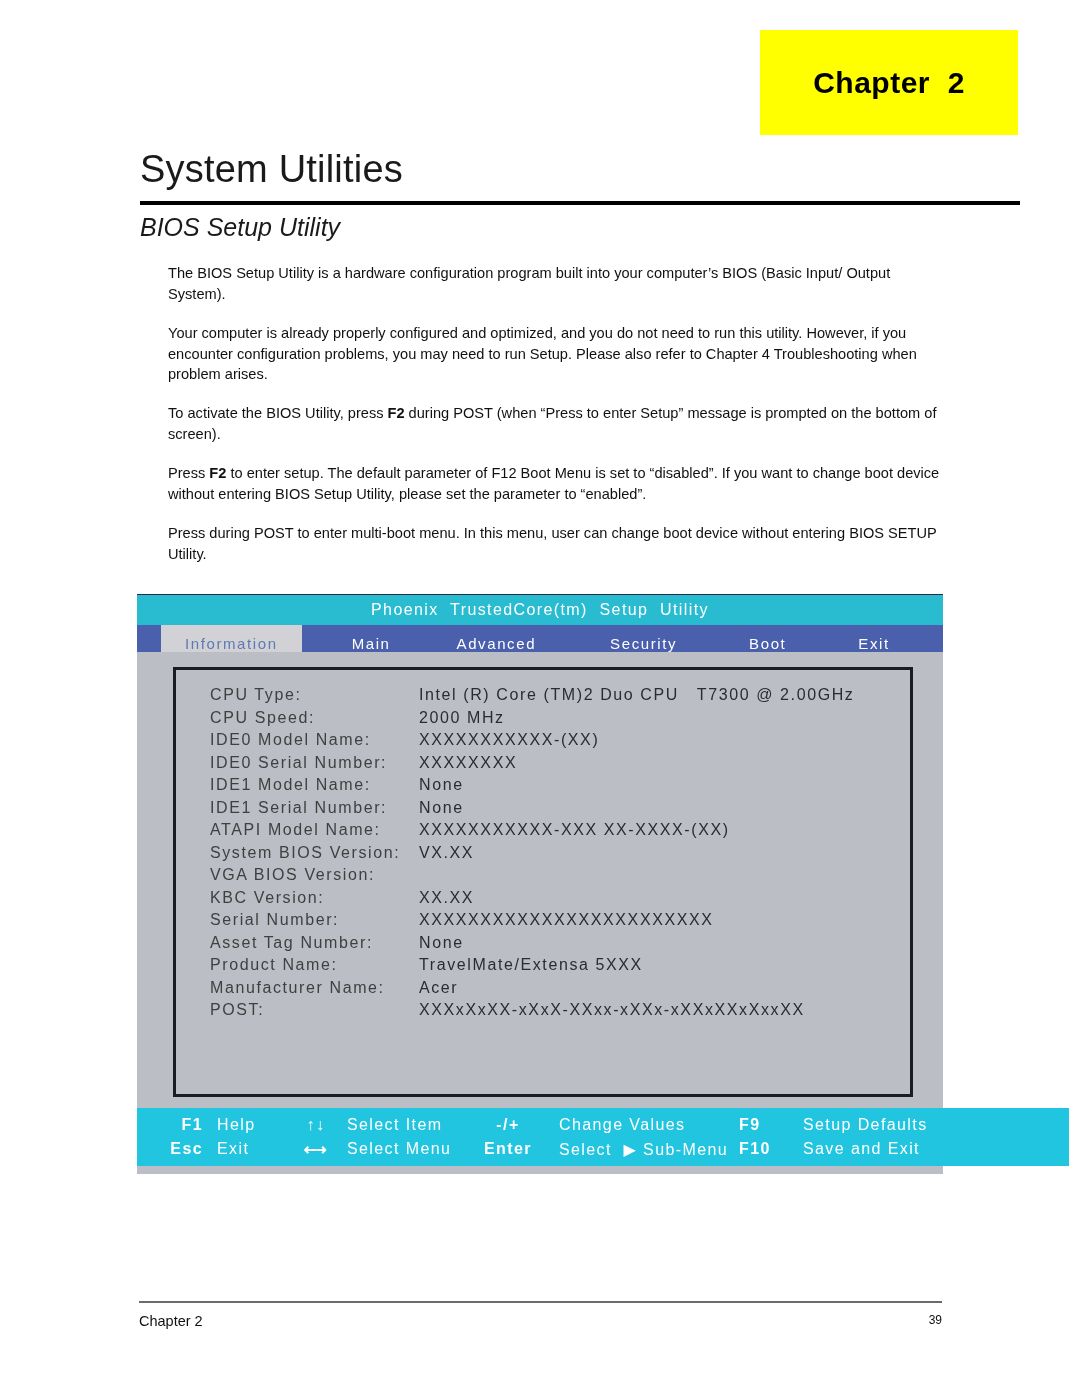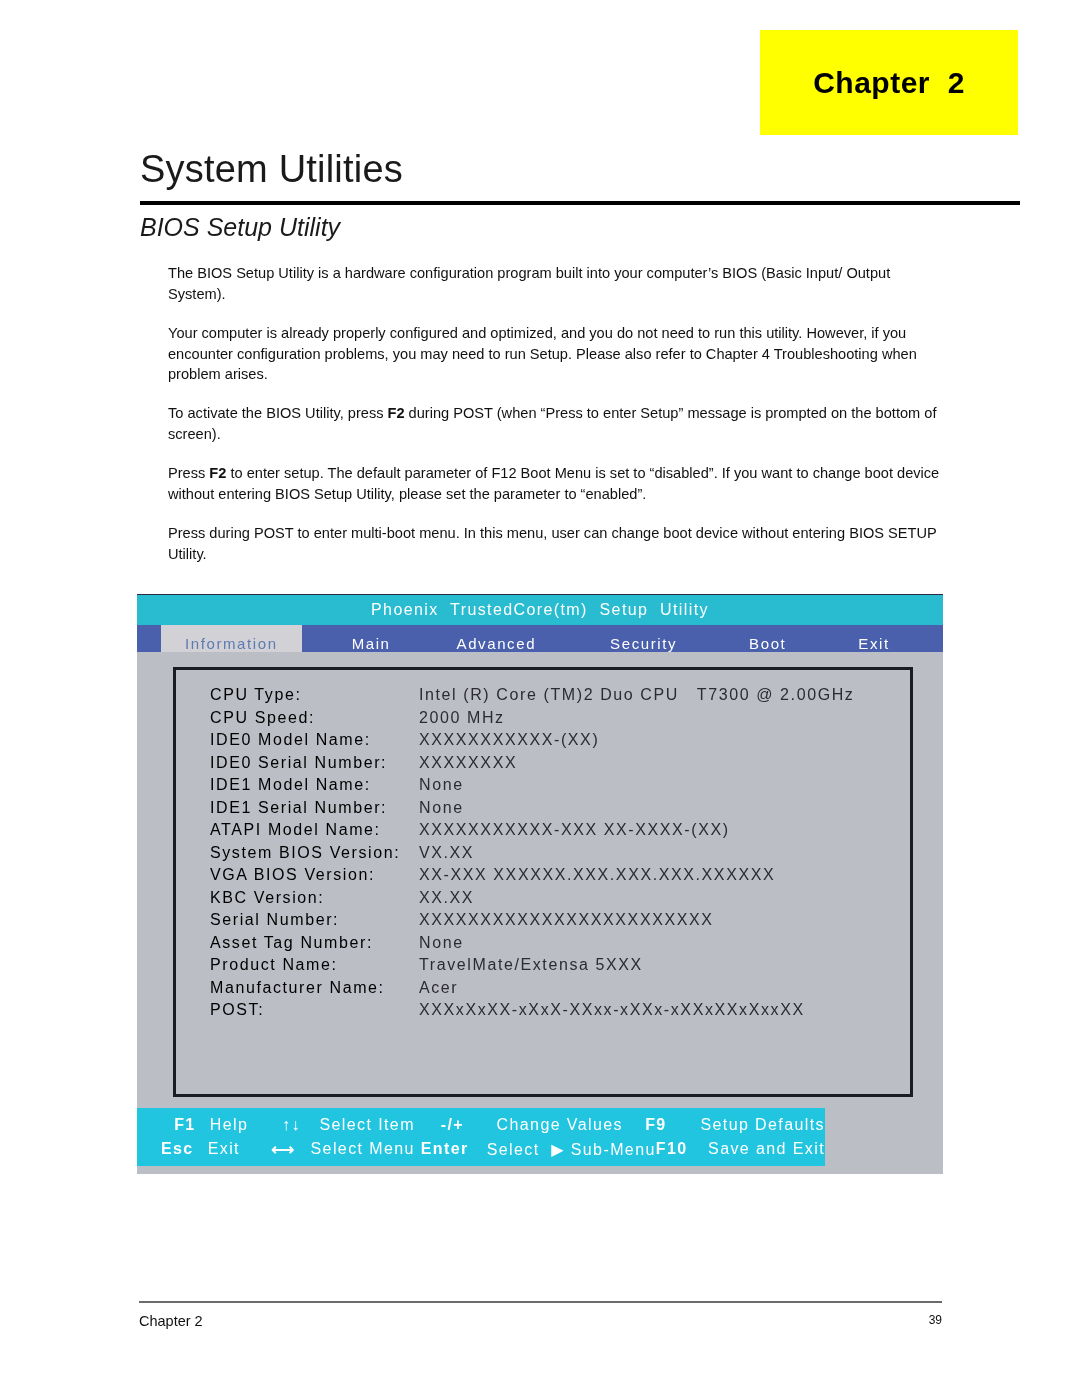--- a/index.html
+++ b/index.html
@@ -135,30 +135,30 @@
     height: 22.5px;
     align-items: center;
     font-size: 16px;
     letter-spacing: 1.6px;
     white-space: pre;
     font-family: "Liberation Sans", sans-serif;
   }
   .bios-row .lbl {
     width: 243px;
     padding-left: 34px;
-    color: #000000;
+    color: #404040;
   }
   .bios-row .val {
     color: #2c2c30;
   }
 
   .bios-funcbar {
     position: absolute;
     left: 0; bottom: 8px;
-    width: 688px; height: 58px;
+    width: 932px; height: 58px;
     background: #22c5e0;
     color: #ffffff;
     padding-top: 5px;
   }
   .func-row {
     display: flex;
     align-items: center;
     height: 24px;
     font-size: 16px;
     letter-spacing: 1.4px;
@@ -253,21 +253,21 @@
   <div class="bios-panel">
     <div class="bios-rows">
       <div class="bios-row"><span class="lbl">CPU Type:</span><span class="val">Intel (R) Core (TM)2 Duo CPU   T7300 @ 2.00GHz</span></div>
       <div class="bios-row"><span class="lbl">CPU Speed:</span><span class="val">2000 MHz</span></div>
       <div class="bios-row"><span class="lbl">IDE0 Model Name:</span><span class="val">XXXXXXXXXXX-(XX)</span></div>
       <div class="bios-row"><span class="lbl">IDE0 Serial Number:</span><span class="val">XXXXXXXX</span></div>
       <div class="bios-row"><span class="lbl">IDE1 Model Name:</span><span class="val">None</span></div>
       <div class="bios-row"><span class="lbl">IDE1 Serial Number:</span><span class="val">None</span></div>
       <div class="bios-row"><span class="lbl">ATAPI Model Name:</span><span class="val">XXXXXXXXXXX-XXX XX-XXXX-(XX)</span></div>
       <div class="bios-row"><span class="lbl">System BIOS Version:</span><span class="val">VX.XX</span></div>
-      <div class="bios-row"><span class="lbl">VGA BIOS Version:</span><span class="val">XX-XXX XXXXXX.XXX.XXX.XXX.XXXXXX</span></div>
+      <div class="bios-row"><span class="lbl">VGA BIOS Version:</span></div>
       <div class="bios-row"><span class="lbl">KBC Version:</span><span class="val">XX.XX</span></div>
       <div class="bios-row"><span class="lbl">Serial Number:</span><span class="val">XXXXXXXXXXXXXXXXXXXXXXXX</span></div>
       <div class="bios-row"><span class="lbl">Asset Tag Number:</span><span class="val">None</span></div>
       <div class="bios-row"><span class="lbl">Product Name:</span><span class="val">TravelMate/Extensa 5XXX</span></div>
       <div class="bios-row"><span class="lbl">Manufacturer Name:</span><span class="val">Acer</span></div>
       <div class="bios-row"><span class="lbl">POST:</span><span class="val">XXXxXxXX-xXxX-XXxx-xXXx-xXXxXXxXxxXX</span></div>
     </div>
   </div>
 
   <div class="bios-funcbar">

